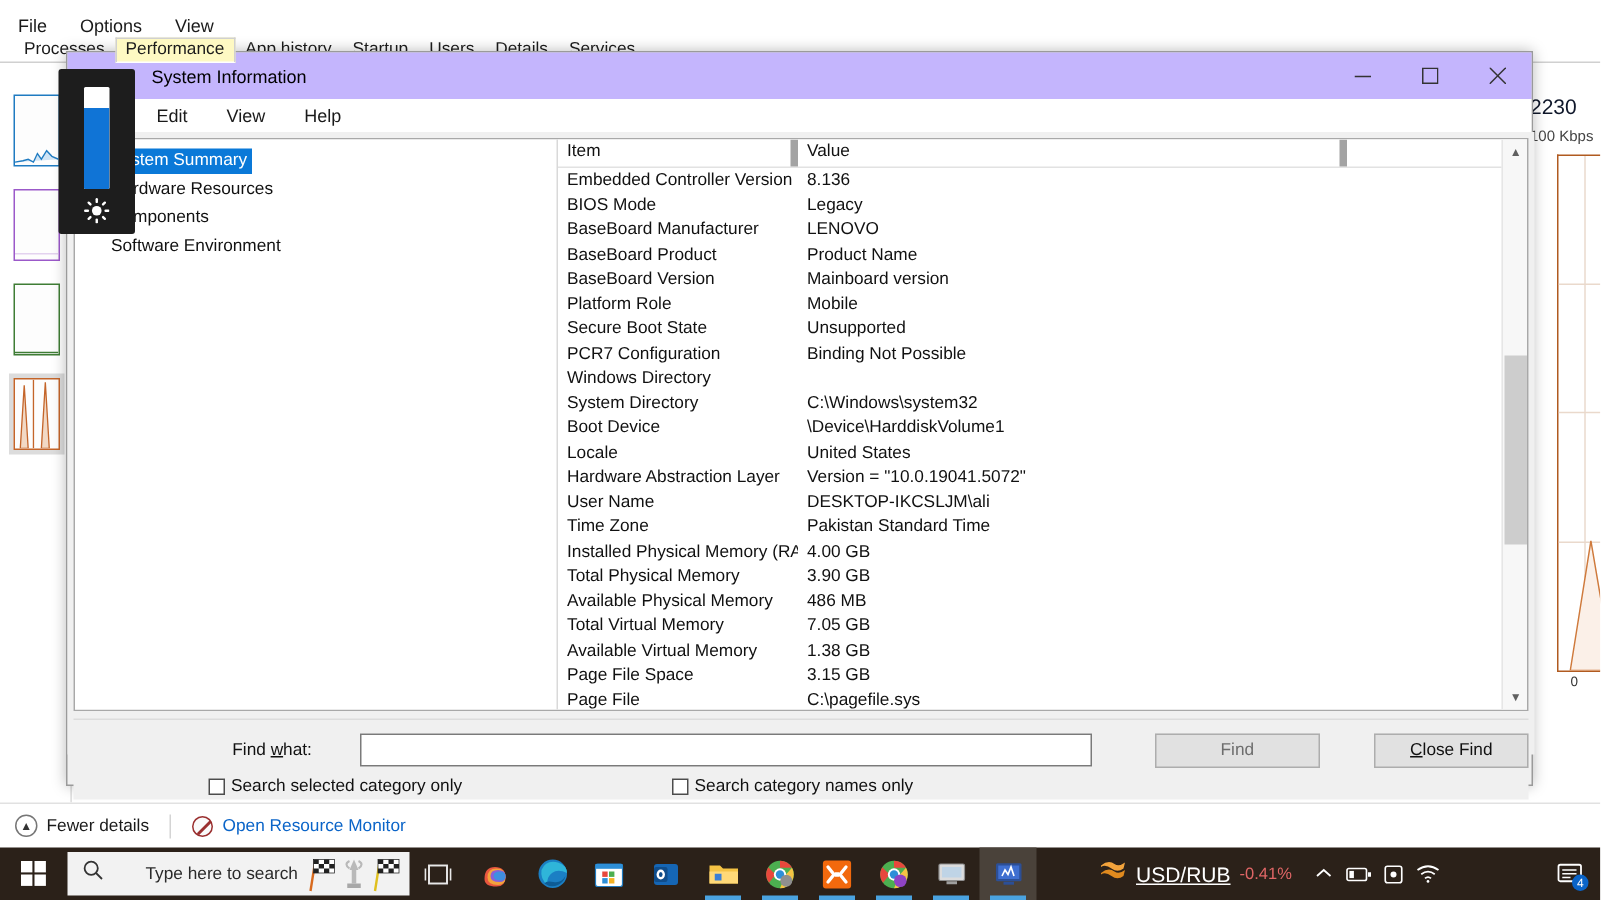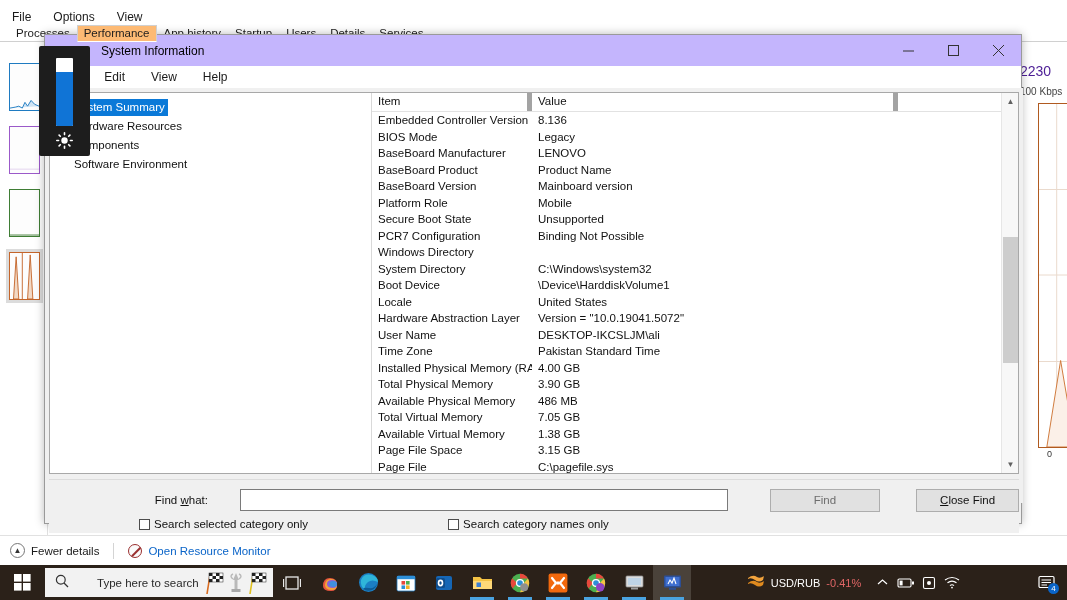--- a/index.html
+++ b/index.html
@@ -42,21 +42,21 @@
   }
   .tm-tab {
     font-size: 11.5px; color: #1c1c1c;
     padding: 0 6px 1px 6px;
     line-height: 14px;
     border: 1px solid transparent;
     border-bottom: none;
     white-space: nowrap;
   }
   .tm-tab.active {
-    background: #fdba74;
+    background: #fef9c3;
     border: 1px solid #d0d0d0;
     border-bottom: 1px solid #ffffff;
     position: relative; top: 1px;
     z-index: 2;
   }
 
   
   .tm-sidebar {
     position: absolute; left: 0; top: 45px;
     width: 48px; height: 490px;
@@ -84,21 +84,21 @@
 
   
   .tm-netpanel {
     position: absolute; left: 1018px; top: 45px;
     width: 49px; height: 490px;
     background: #ffffff;
     overflow: hidden;
   }
   .tm-net-label {
     position: absolute; top: 18px; left: 2px;
-    font-size: 14px; color: #4c1d95; white-space: nowrap;
+    font-size: 14px; color: #0f172a; white-space: nowrap;
   }
   .tm-net-sub {
     position: absolute; top: 41px; left: 2px;
     font-size: 10px; color: #444; white-space: nowrap;
   }
   .tm-net-graph {
     position: absolute; left: 20px; top: 58px;
     width: 55px; height: 345px;
     border: 1px solid #b05a20;
     border-right: none;
@@ -379,21 +379,21 @@
   }
   .tb-tray {
     margin-left: auto;
     display: flex; align-items: center; height: 35px;
     padding-right: 6px; gap: 0px;
   }
   .tb-stock {
     display: flex; align-items: center; gap: 6px;
     padding: 0 10px; height: 35px;
   }
-  .tb-stock-name { font-size: 11px; color: #ffffff; }
+  .tb-stock-name { font-size: 14px; color: #ffffff; text-decoration: underline; }
   .tb-stock-chg { font-size: 11px; color: #e06666; }
   .tb-tray-icon {
     width: 23px; height: 35px;
     display: flex; align-items: center; justify-content: center;
     color: #ffffff; font-size: 11px;
   }
   .tb-clock {
     display: flex; flex-direction: column;
     align-items: flex-end; justify-content: center;
     height: 35px; padding: 0 8px;

